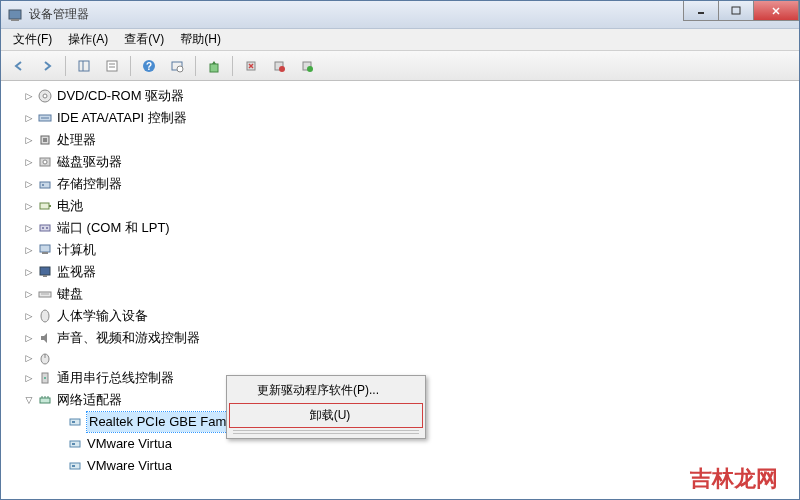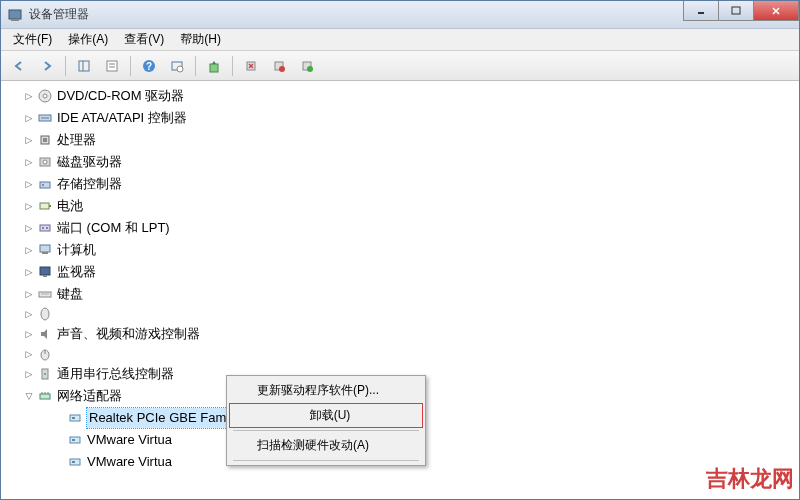--- a/index.html
+++ b/index.html
@@ -31,21 +31,21 @@
     .tree-item.level-2 { padding-left: 48px; }
     .expander { width: 12px; height: 12px; display: inline-flex; align-items: center; justify-content: center; margin-right: 2px; font-size: 9px; color: #666; }
     .node-icon { width: 16px; height: 16px; margin-right: 4px; display: inline-flex; align-items: center; justify-content: center; font-size: 11px; }
     .tree-item.selected .label { background: #cce8ff; outline: 1px dotted #3399ff; padding: 0 2px; }
     
     .ctx-menu { position: absolute; left: 225px; top: 374px; width: 200px; background: #f0f0f0; border: 1px solid #a0a0a0; box-shadow: 2px 2px 4px rgba(0,0,0,0.3); padding: 2px; font-size: 12px; z-index: 100; }
     .ctx-item { padding: 4px 20px 4px 28px; cursor: default; }
     .ctx-item.highlighted { outline: 1px solid #d04040; outline-offset: -1px; text-align: center; }
     .ctx-sep { height: 1px; background: #c0c0c0; margin: 2px 4px; }
     
-    .watermark { position: absolute; right: 6px; bottom: 6px; font-size: 22px; font-weight: bold; color: #d04040; z-index: 200; }
+    .watermark { position: absolute; right: 22px; bottom: 6px; font-size: 22px; font-weight: bold; color: #d04040; z-index: 200; }
   </style>
 </head>
 <body>
 
 <div class="window">
 
   <div class="titlebar">
     <span class="titlebar-icon">
       <svg viewBox="0 0 16 16">
           <rect x="2" y="3" width="12" height="9" fill="#6a8cb0" stroke="#456"></rect>
@@ -250,20 +250,21 @@
           </span>
           <span class="label">键盘</span>
         </div>
         <div class="tree-item level-1">
           <span class="expander">▷</span>
           <span class="node-icon">
             <svg width="16" height="16">
               <ellipse cx="8" cy="8" rx="4" ry="6" fill="#e8e8e8" stroke="#888"></ellipse>
             </svg>
           </span>
+          <span class="label">人体学输入设备</span>
         </div>
         <div class="tree-item level-1">
           <span class="expander">▷</span>
           <span class="node-icon">
             <svg width="16" height="16">
               <path d="M4 6 L7 6 L10 3 L10 13 L7 10 L4 10 Z" fill="#888"></path>
             </svg>
           </span>
           <span class="label">声音、视频和游戏控制器</span>
         </div>
@@ -328,19 +329,18 @@
           </span>
           <span class="label">VMware Virtua</span>
         </div>
       </div>
   </div>
 
   <div class="ctx-menu">
     <div class="ctx-item">更新驱动程序软件(P)...</div>
     <div class="ctx-item highlighted">卸载(U)</div>
     <div class="ctx-sep"></div>
-    <div class="ctx-item">扫描检测硬件改动(A)</div>
     <div class="ctx-sep"></div>
   </div>
 
 </div>
 
 <div class="watermark">吉林龙网</div>
 
 </body></html>

